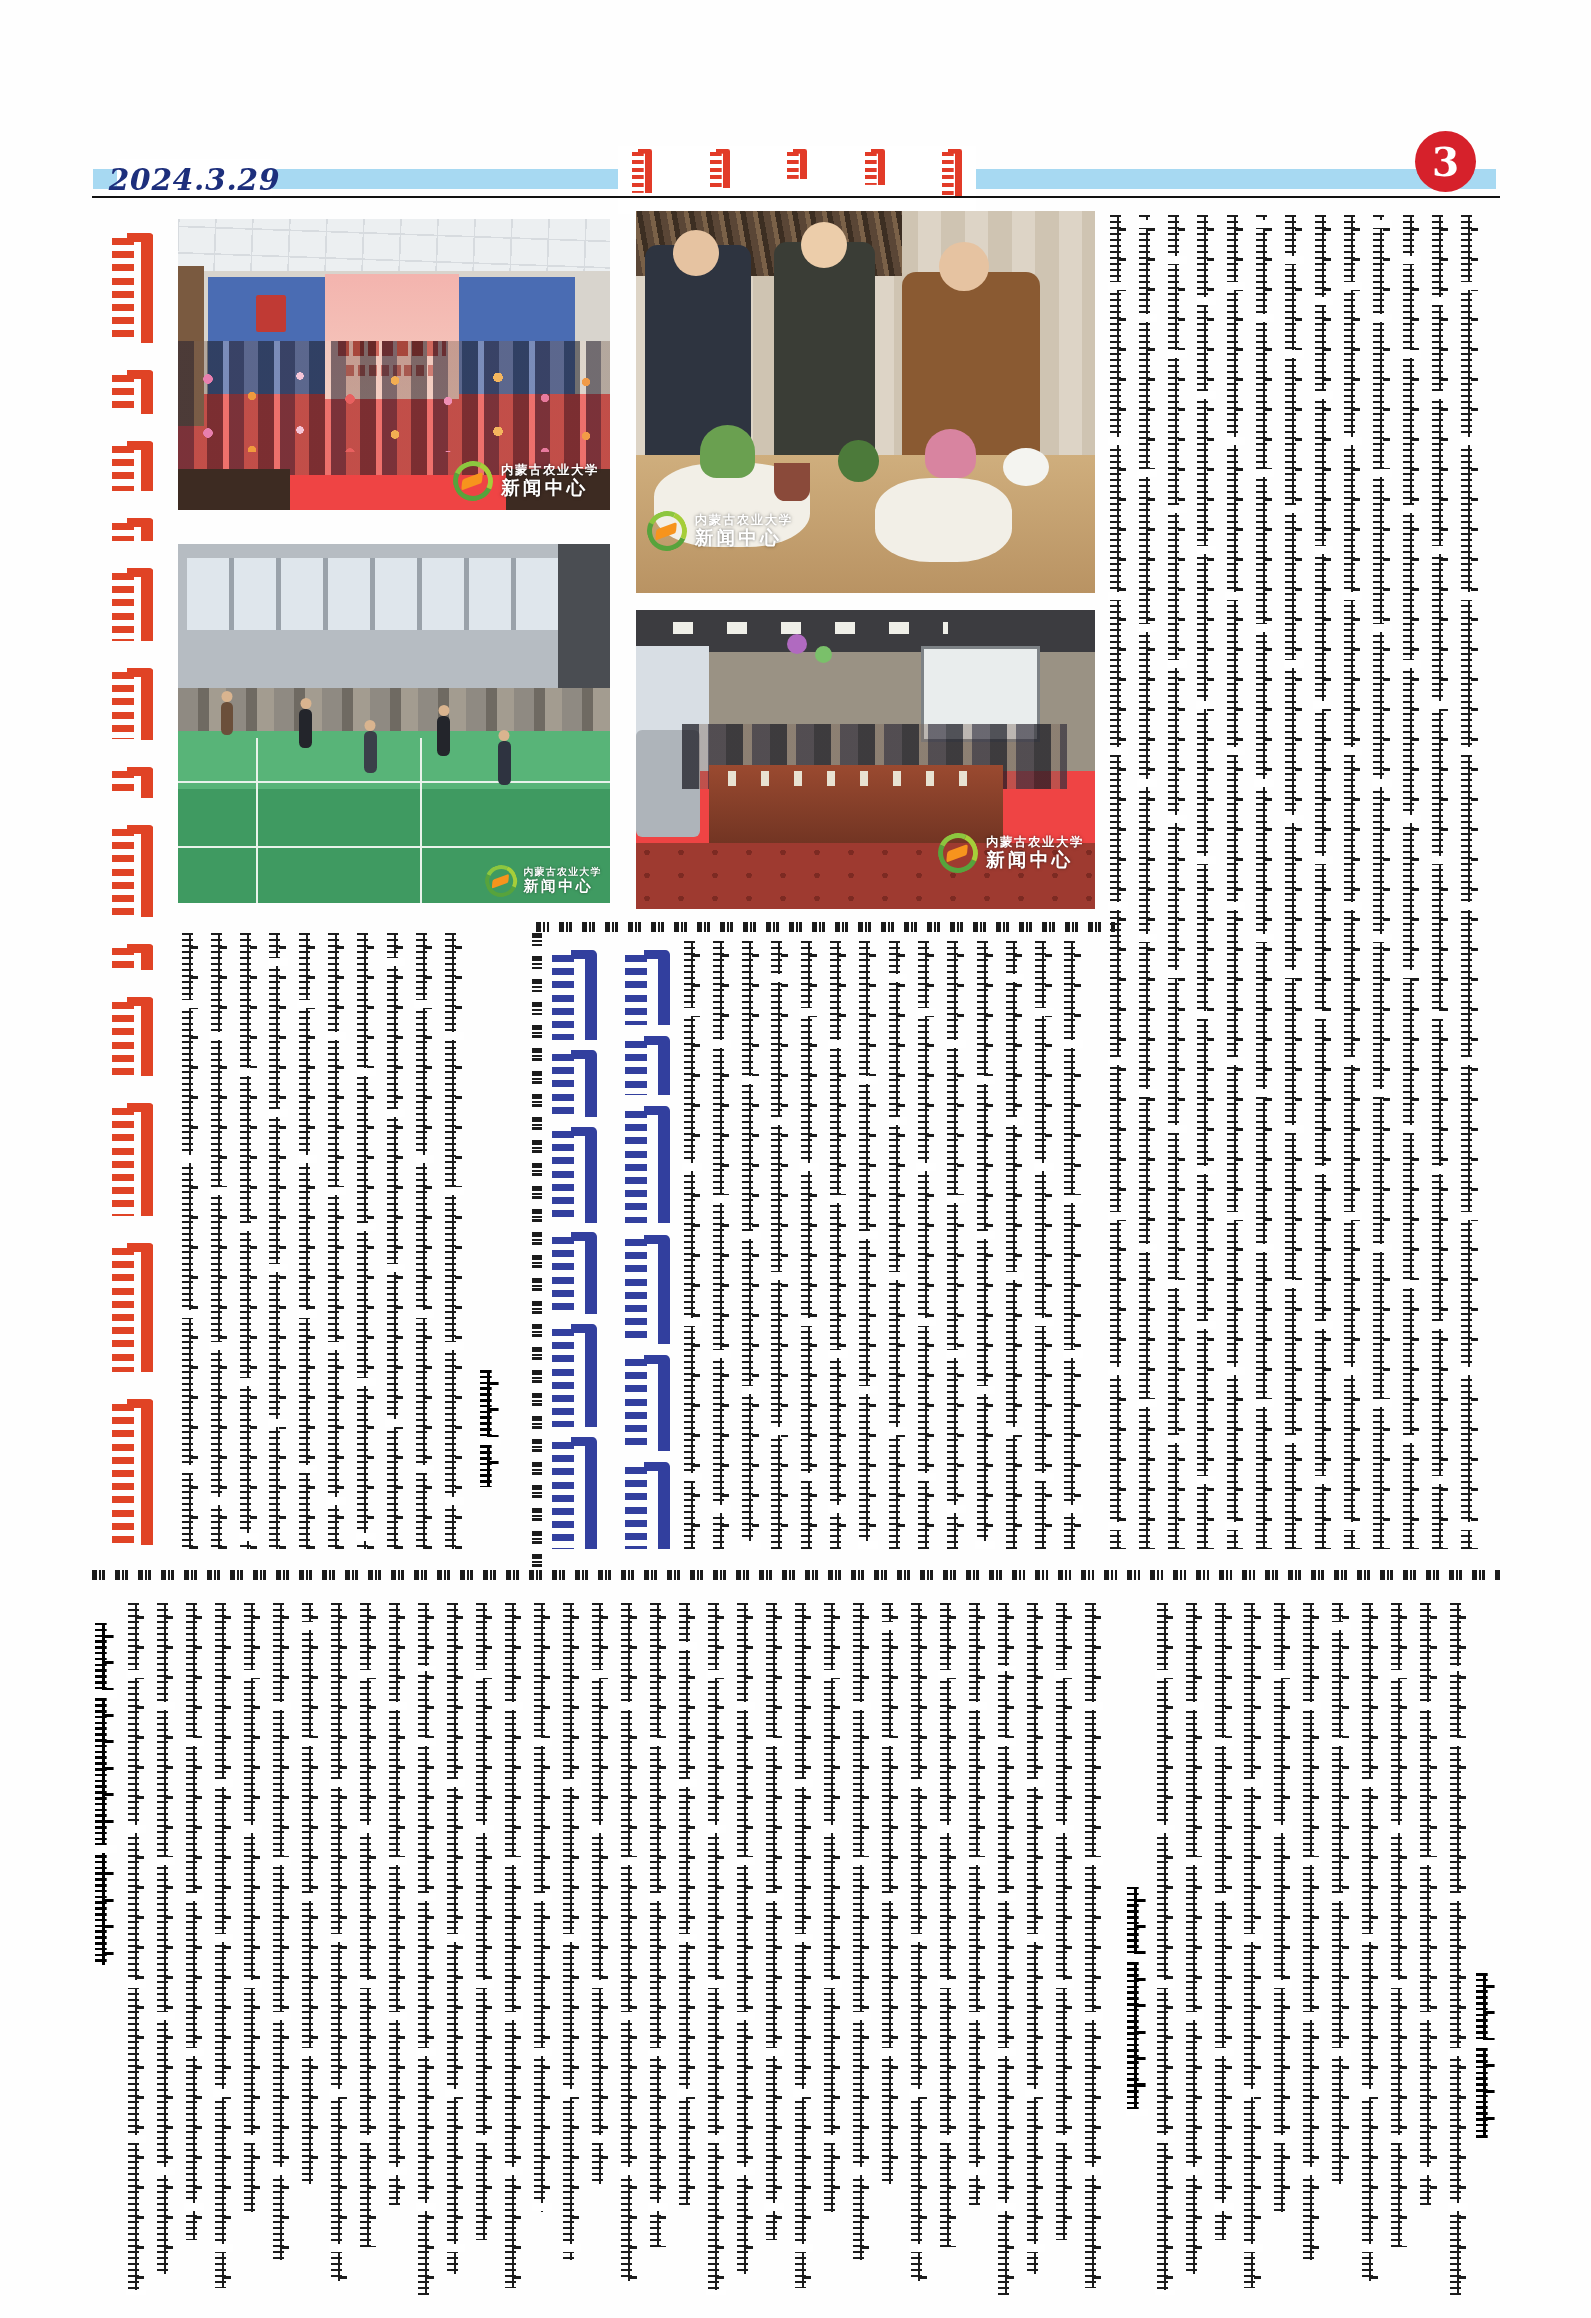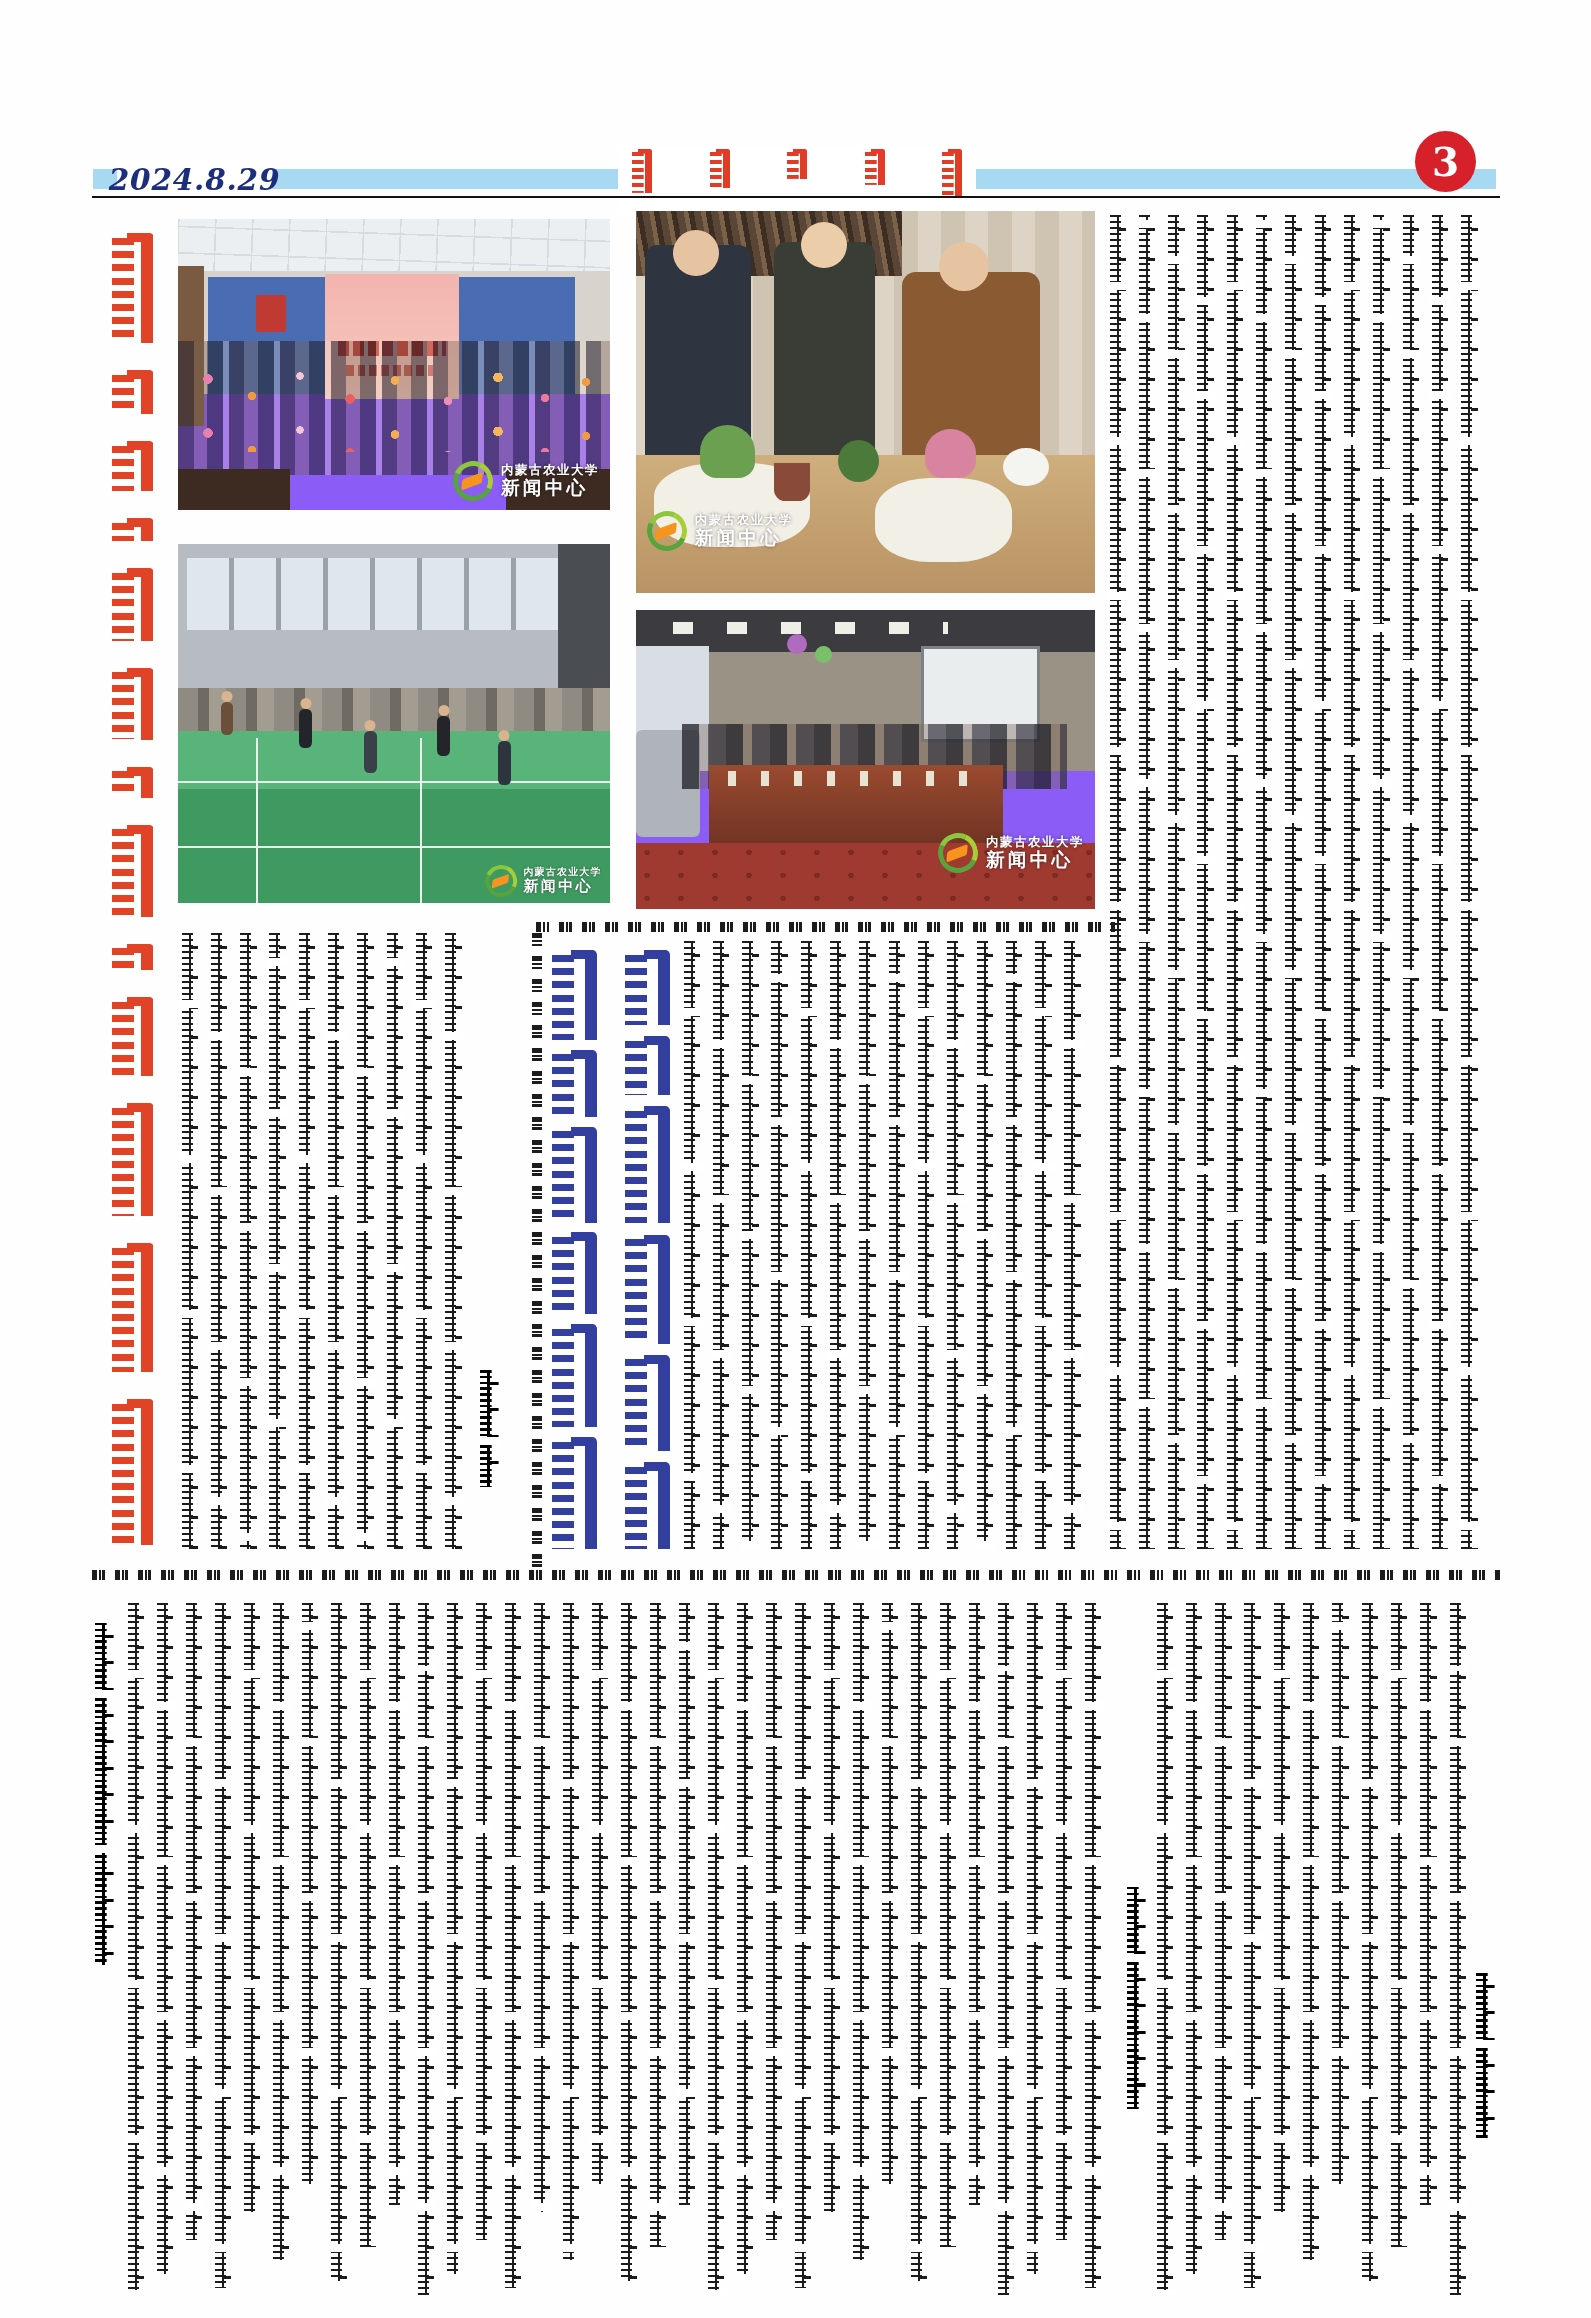--- a/index.html
+++ b/index.html
@@ -64,21 +64,21 @@
   .hdash{position:absolute;height:10px;background-image:
       repeating-linear-gradient(90deg,transparent 0 10.5px,#1c1c1c 10.5px 13px,transparent 13px 23px),
       repeating-linear-gradient(90deg,#1c1c1c 0 4.7px,transparent 4.7px 6.6px,#1c1c1c 6.6px 8.6px,transparent 8.6px 23px);
       background-size:auto 100%,23px 2px;background-position:0 0,0 3.9px;background-repeat:repeat,repeat;}
   .vdash{position:absolute;width:10px;background-image:
       repeating-linear-gradient(180deg,transparent 0 10.5px,#1c1c1c 10.5px 13px,transparent 13px 23px),
       repeating-linear-gradient(180deg,#1c1c1c 0 4.7px,transparent 4.7px 6.6px,#1c1c1c 6.6px 8.6px,transparent 8.6px 23px);
       background-size:100% auto,2px 23px;background-position:0 0,3.9px 0;background-repeat:repeat,repeat;}
 
   
-  .photo{position:absolute;overflow:hidden;background:#8b5cf6;}
+  .photo{position:absolute;overflow:hidden;background:#ef4444;}
   .ph{position:absolute;}
   .wm{position:absolute;display:flex;align-items:center;gap:7.8px;}
   .wmring{width:40px;height:40px;border-radius:50%;flex:none;position:relative;
      border:5.4px solid #57a33c;border-top-color:#8cc63f;border-right-color:#a6ce39;
      transform:rotate(-20deg);box-sizing:border-box;}
   .wmring::after{content:"";position:absolute;left:3.1px;top:10px;width:22px;height:10px;
      background:#f7941d;border-radius:2.3px;transform:skewX(-25deg);}
   .wmtx{color:#fff;font-weight:bold;text-shadow:0 0 3.1px rgba(0,0,0,.55);line-height:1.15;}
   .wmtx .l1{font-size:12.4px;letter-spacing:1.6px;}
   .wmtx .l2{font-size:18.7px;letter-spacing:3.1px;}
@@ -87,21 +87,21 @@
   .fig::before{content:"";position:absolute;left:50%;top:-11px;transform:translateX(-50%);
      width:11px;height:11px;border-radius:50%;background:#d9b48f;}
 </style>
 </head>
 <body>
 
 <div id="page">
 
   <div class="band" style="left:93px;top:169px;width:1403px;height:20px;"></div>
   <div class="datebox" style="left:117px;top:159px;width:155px;height:40px;">
-    <span class="date">2024.8.29</span>
+    <span class="date">2024.3.29</span>
   </div>
   <div class="mastbox mast" style="left:618px;top:146px;width:330px;height:62px;">
       <div class="hword" style="height: 44px;"></div>
       <div class="hword" style="height: 39px;"></div>
       <div class="hword" style="height: 29.5px;"></div>
       <div class="hword" style="height: 36px;"></div>
       <div class="hword" style="height: 48px;"></div>
     </div>
   <div class="rule" style="left:92px;top:196px;width:1408px;height:2.3px;"></div>
   <div class="pagecircle" style="left:1415px;top:131px;width:61px;height:61px;">

